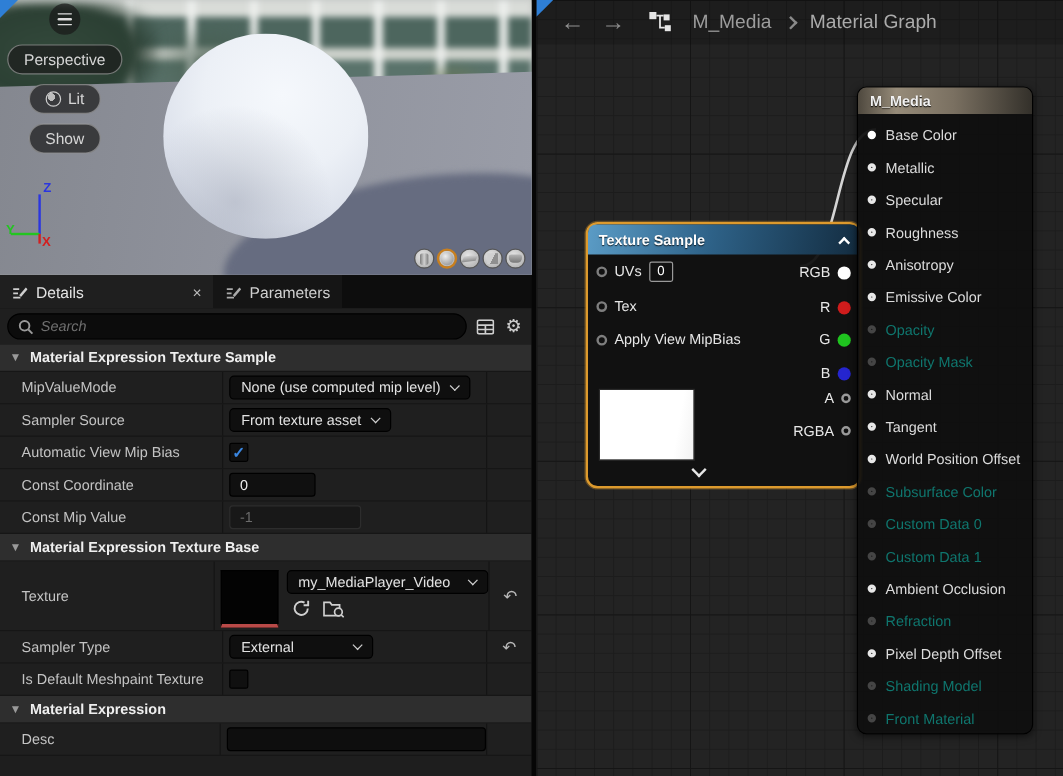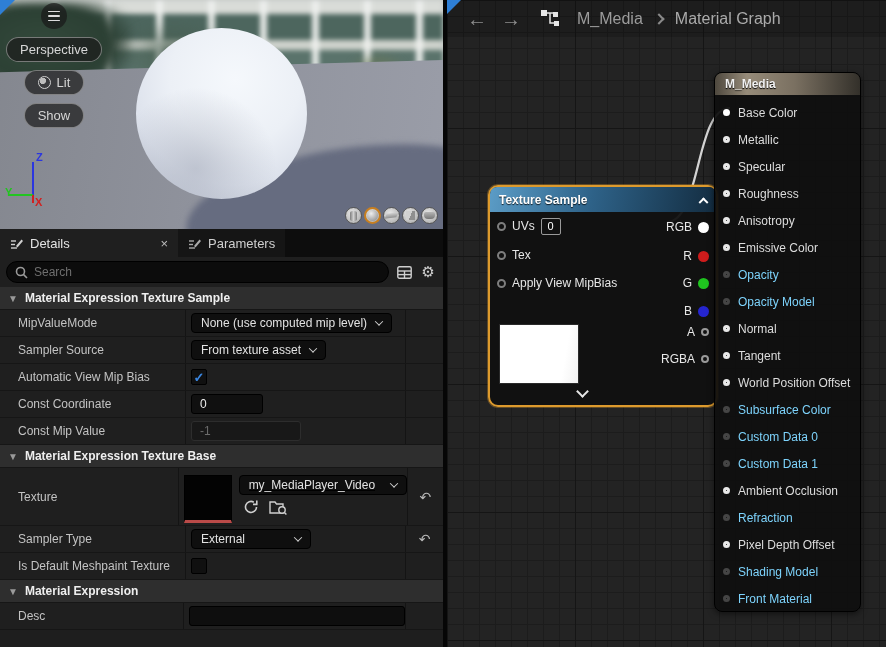--- a/index.html
+++ b/index.html
@@ -70,21 +70,21 @@
   .tabbar { display:flex; height:28px; background:#0d0d0d; align-items:stretch; }
   .tab { display:flex; align-items:center; gap:7px; padding:0 10px; font-size:13px; color:#e3e3e3; }
   .tab.active { background:#1f1f1f; width:178px; }
   .tab.inactive { background:#151515; color:#cfcfcf; }
   .tab .close { margin-left:auto; color:#bdbdbd; font-size:13px; }
   .tab svg { flex:0 0 auto; }
 
   .searchrow { height:30px; background:#1f1f1f; display:flex; align-items:center; padding:0 6px; gap:6px; }
   .searchbox { flex:1; height:22px; background:#0c0c0c; border:1px solid #000; border-radius:11px;
     display:flex; align-items:center; padding:0 8px; gap:6px; }
-  .searchbox input { flex:1; background:transparent; border:none; outline:none; color:#fef9c3; font-size:12px; }
+  .searchbox input { flex:1; background:transparent; border:none; outline:none; color:#fef9c3; font-size:12px;font-style:italic; }
   .searchbox input::placeholder { color:#6f6f6f; }
   .icon-btn { color:#cfcfcf; display:flex; align-items:center; justify-content:center; width:18px; height:18px; }
 
   .sections { flex:1; background:#1e1e1e; overflow:hidden; }
   .sec-header { height:23px; background:#2e2e2e; border-bottom:1px solid #161616; display:flex;
     align-items:center; gap:7px; padding:0 8px; color:#efefef; font-size:12px; font-weight:bold; }
   .sec-tri { color:#9a9a9a; font-size:10px; }
   .row { display:flex; height:27px; border-bottom:1px solid #161616; background:#1f1f1f; }
   .row.tall { height:58px; }
   .row-label { width:186px; display:flex; align-items:center; padding-left:18px; color:#c3c3c3;
@@ -160,21 +160,21 @@
   .mm-header { height:22px; border-radius:7px 7px 0 0;
     background:linear-gradient(to right,#4e483e 0%, #968b79 22%, #7a7061 55%, #33302a 100%);
     display:flex; align-items:center; padding:0 10px; color:#f2f2f2; font-size:12px; font-weight:bold;
     text-shadow:0 1px 1px #000; }
   .mm-pins { position:absolute; left:0; top:26px; width:100%; }
   .mm-pin { display:flex; align-items:center; gap:8px; height:27px; padding-left:8px; }
   .mm-pin .pin-circle { width:7px; height:7px; border-radius:50%; border:3px solid #e8e8e8; background:transparent; }
   .mm-pin .pin-circle.connected { background:#fff; border-color:#fff; }
   .mm-pin .pin-label { color:#dcdcdc; font-size:12px; white-space:nowrap; }
   .mm-pin.disabled .pin-circle { border-color:#454545; }
-  .mm-pin.disabled .pin-label { color:#7dd3fc; }
+  .mm-pin.disabled .pin-label { color:#0f766e; }
 </style>
 </head>
 <body>
 
 <div class="app">
 
   <div class="left-panel">
 
     <div class="viewport">
       <div class="vp-building"></div>
@@ -512,21 +512,21 @@
           <div class="mm-pin">
             <span class="pin-circle"></span>
             <span class="pin-label">Emissive Color</span>
           </div>
           <div class="mm-pin disabled">
             <span class="pin-circle"></span>
             <span class="pin-label">Opacity</span>
           </div>
           <div class="mm-pin disabled">
             <span class="pin-circle"></span>
-            <span class="pin-label">Opacity Model</span>
+            <span class="pin-label">Opacity Mask</span>
           </div>
           <div class="mm-pin">
             <span class="pin-circle"></span>
             <span class="pin-label">Normal</span>
           </div>
           <div class="mm-pin">
             <span class="pin-circle"></span>
             <span class="pin-label">Tangent</span>
           </div>
           <div class="mm-pin">

